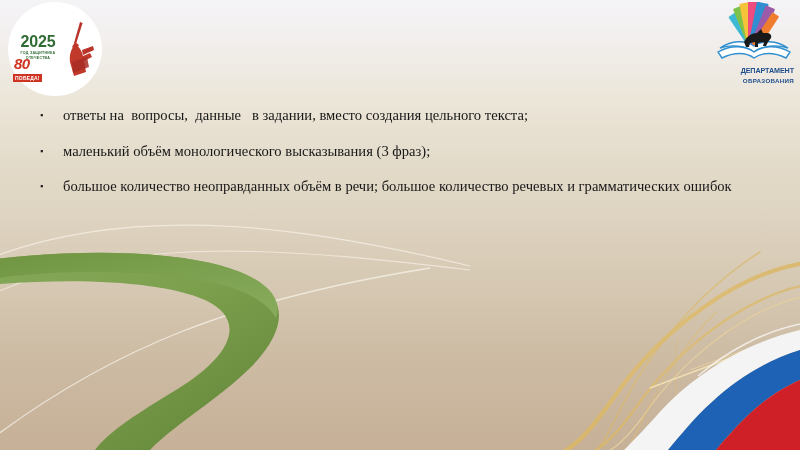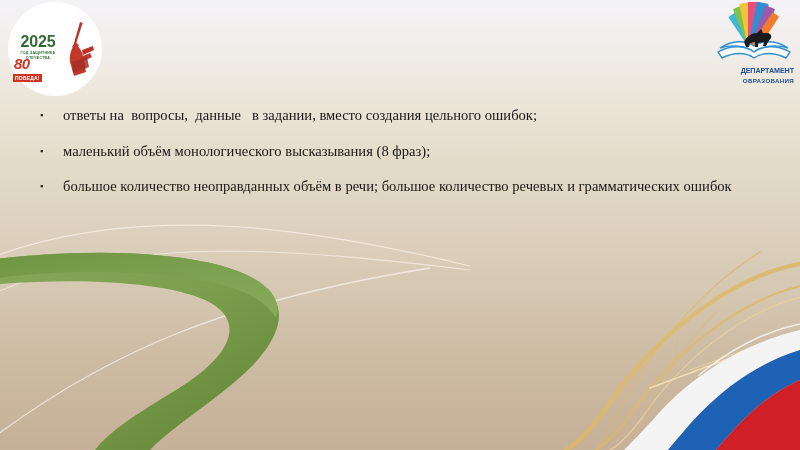--- a/index.html
+++ b/index.html
@@ -320,26 +320,26 @@
       <div class="dep-text1">ДЕПАРТАМЕНТ</div>
       <div class="dep-text2">ОБРАЗОВАНИЯ</div>
     </div>
 
   </div>
 
   <div id="content">
 
     <div class="bullet-row">
       <span class="bullet-mark">▪</span>
-      <span class="bullet-text nojust">ответы на  вопросы,  данные   в задании, вместо создания цельного ошибок;</span>
+      <span class="bullet-text nojust">ответы на  вопросы,  данные   в задании, вместо создания цельного текста;</span>
     </div>
 
     <div class="bullet-row">
       <span class="bullet-mark">▪</span>
-      <span class="bullet-text nojust">маленький объём монологического высказывания (8 фраз);</span>
+      <span class="bullet-text nojust">маленький объём монологического высказывания (3 фраз);</span>
     </div>
 
     <div class="bullet-row">
       <span class="bullet-mark">▪</span>
       <span class="bullet-text">большое количество неоправданных объём в речи; большое количество речевых и грамматических ошибок</span>
     </div>
 
   </div>
 </div>
 

